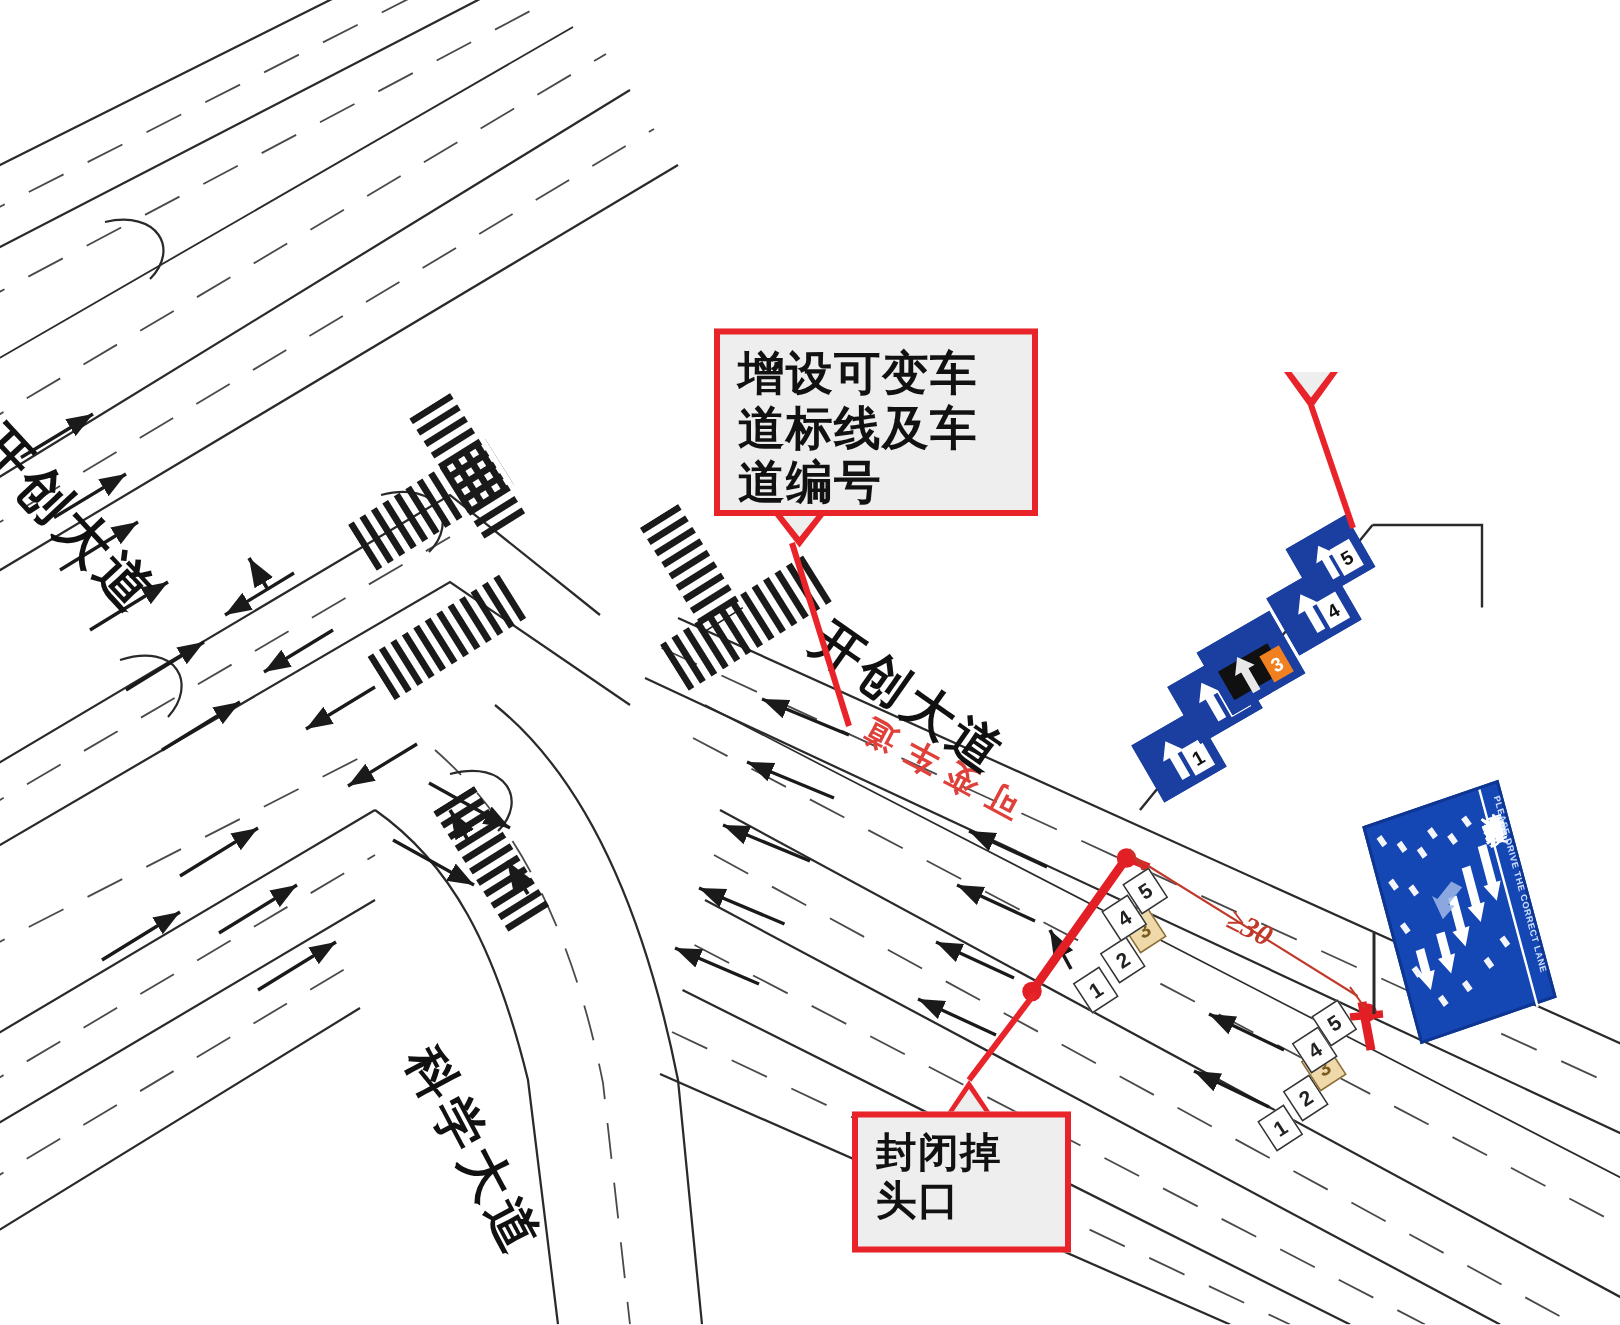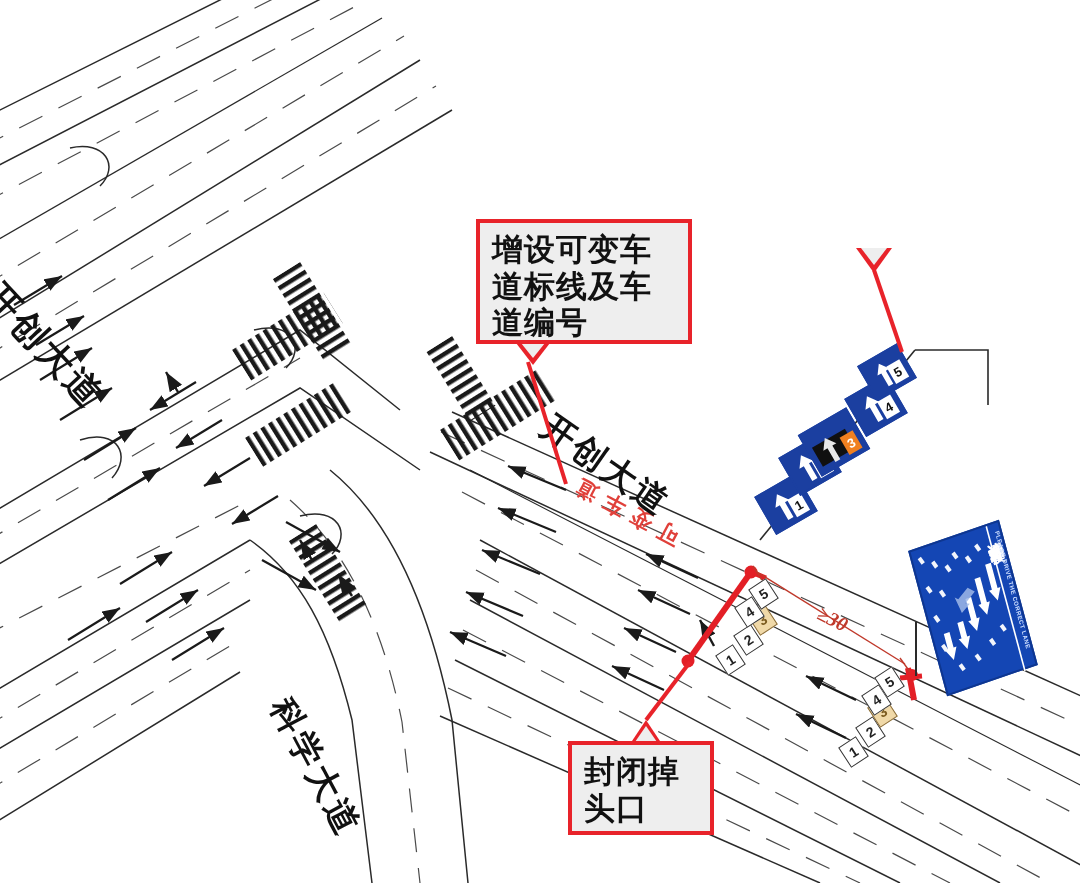--- a/index.html
+++ b/index.html
@@ -17,21 +17,21 @@
     font-weight:700;
     letter-spacing:1px;
     line-height:1.18;
     padding:8px 10px 10px 12px;
     font-family:"DejaVu Sans","Liberation Sans",sans-serif;
   }
   .callout .ctext{display:block;white-space:pre-line;}
 
   #callout-variable-lane{left:476px;top:219px;width:216px;height:125px;font-size:31px;}
   #callout-led{left:770px;top:177px;width:272px;height:72px;font-size:33px;padding-top:12px;}
-  #callout-uturn{left:568px;top:741px;width:146px;height:94px;font-size:31px;}
+  #callout-uturn{left:568px;top:741px;width:146px;height:94px;font-size:27px;}
 
   
   .tail{position:absolute;width:0;height:0;}
   #tail-variable-lane{
     left:516px;top:343px;
     border-left:17px solid transparent;border-right:17px solid transparent;
     border-top:22px solid #e8232a;
   }
   #tail-variable-lane-i{
     left:521px;top:343px;

